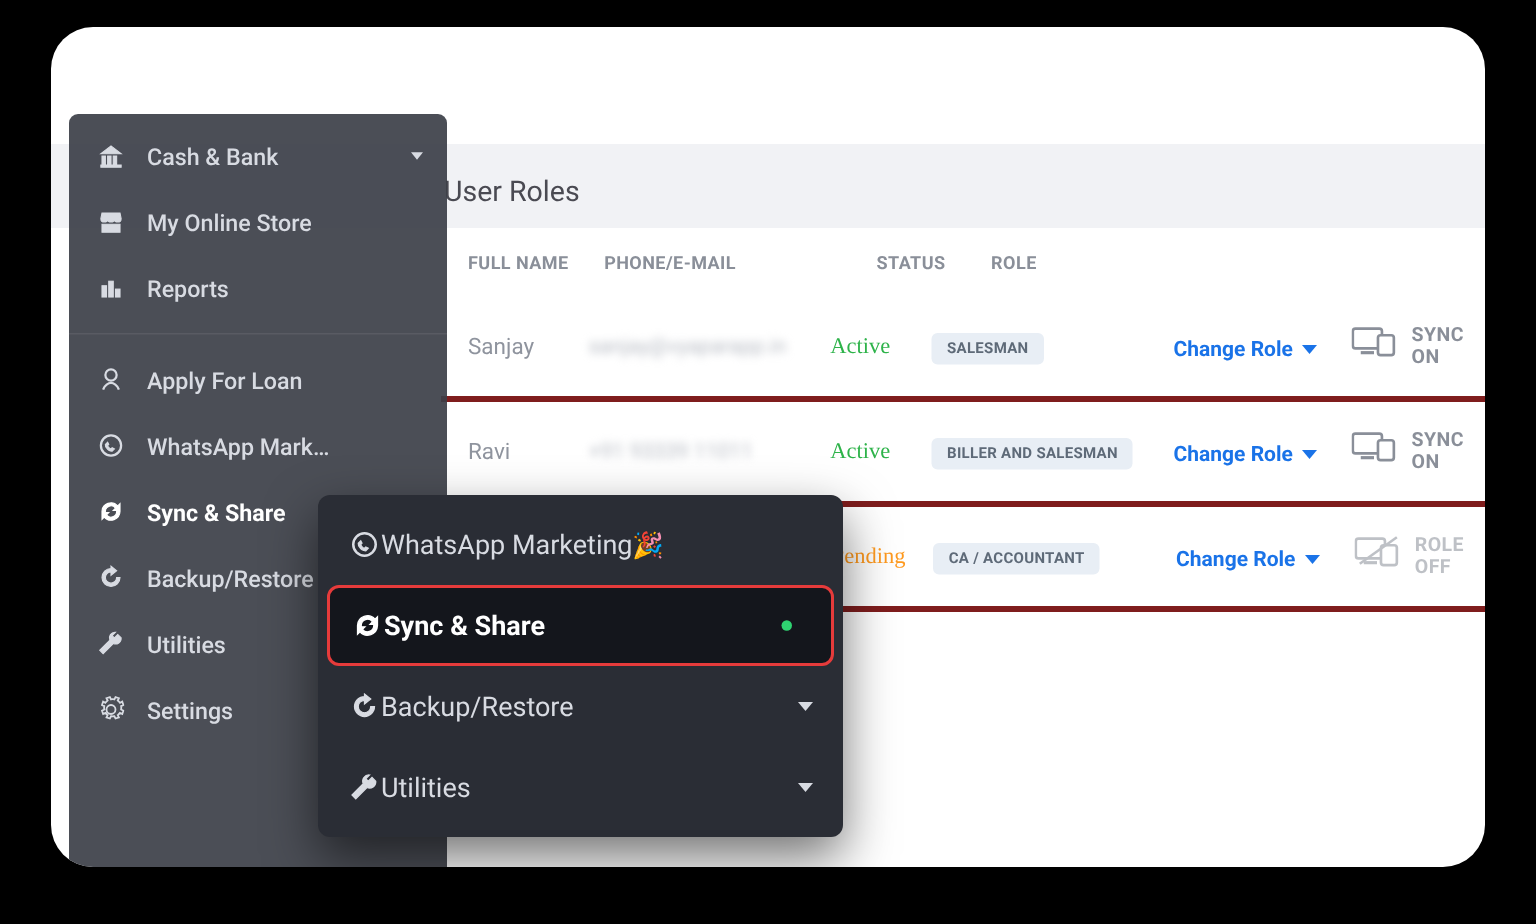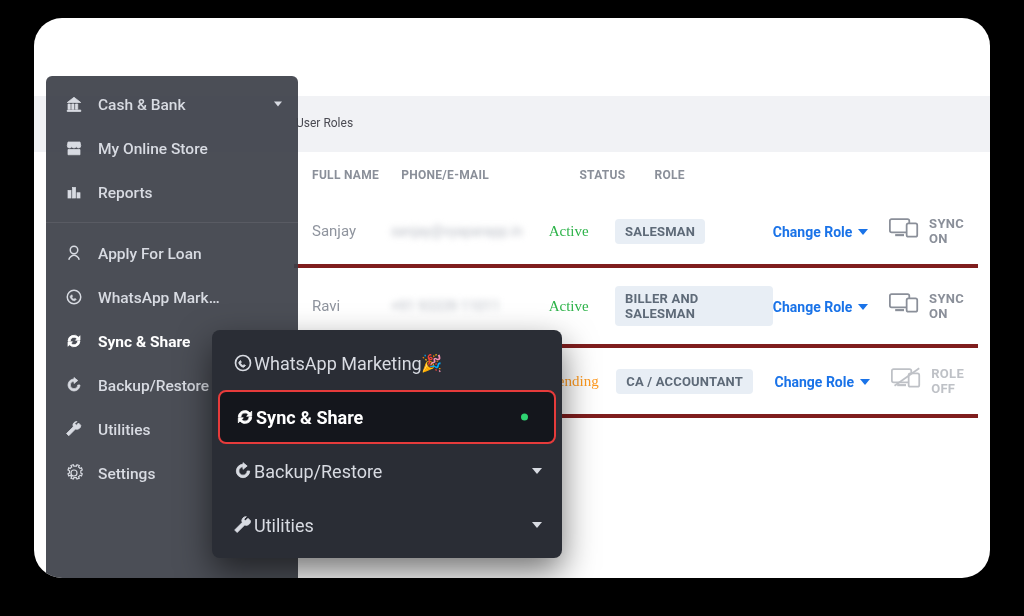--- a/index.html
+++ b/index.html
@@ -9,31 +9,31 @@
     left: 34px; top: 18px;
     width: 956px; height: 560px;
     background: #fff;
     border-radius: 28px;
     box-shadow: 0 20px 40px rgba(0,0,0,0.6);
     overflow: hidden;
   }
   .content-title {
     position: absolute;
     left: 262px; top: 98px;
-    font-size: 12px; color: #4a4a52;
+    font-size: 19px; color: #4a4a52;
   }
   .header-band {
     position: absolute;
     left: 0; right: 0; top: 78px; height: 56px;
     background: #f1f2f5;
   }
 
   .tbl {
     position: absolute;
-    left: 260px; right: 12px; top: 134px;
+    left: 260px; right: 0; top: 134px;
   }
   .tbl-head, .tbl-row {
     display: flex;
     align-items: center;
     border-bottom: 4px solid #7f1d1d;
     padding: 18px 14px 18px 18px;
   }
   .tbl-head { border-bottom: none; padding: 16px 14px 16px 18px; background: transparent; }
   .th { font-size: 12px; font-weight: 700; letter-spacing: .3px; color: #8a8f99; text-transform: uppercase; }
   .c-name  { width: 95px; }
@@ -45,21 +45,21 @@
 
   .td-name { font-size: 15px; color: #8f949e; }
   .td-phone { font-size: 14px; color: #b8bcc4; filter: blur(3px); }
   .td-status { font-size: 15px; font-weight: 500; font-family: Liberation Serif, serif; }
   .status-active  { color: #2eb34a; }
   .status-pending { color: #ff9a1f; }
   .role-pill {
     display: inline-block;
     background: #e8eef5;
     color: #5e6a78;
-    font-size: 13px; font-weight: 700;
+    font-size: 10px; font-weight: 700;
     padding: 5px 10px;
     border-radius: 4px;
     letter-spacing: .2px;
   }
   .change-link {
     color: #1a73e8; font-size: 14px; font-weight: 700;
     display: inline-flex; align-items: center; gap: 6px; cursor: pointer;
   }
   .chev { width: 0; height: 0; border-left: 5px solid transparent; border-right: 5px solid transparent; border-top: 6px solid #1a73e8; }
 

